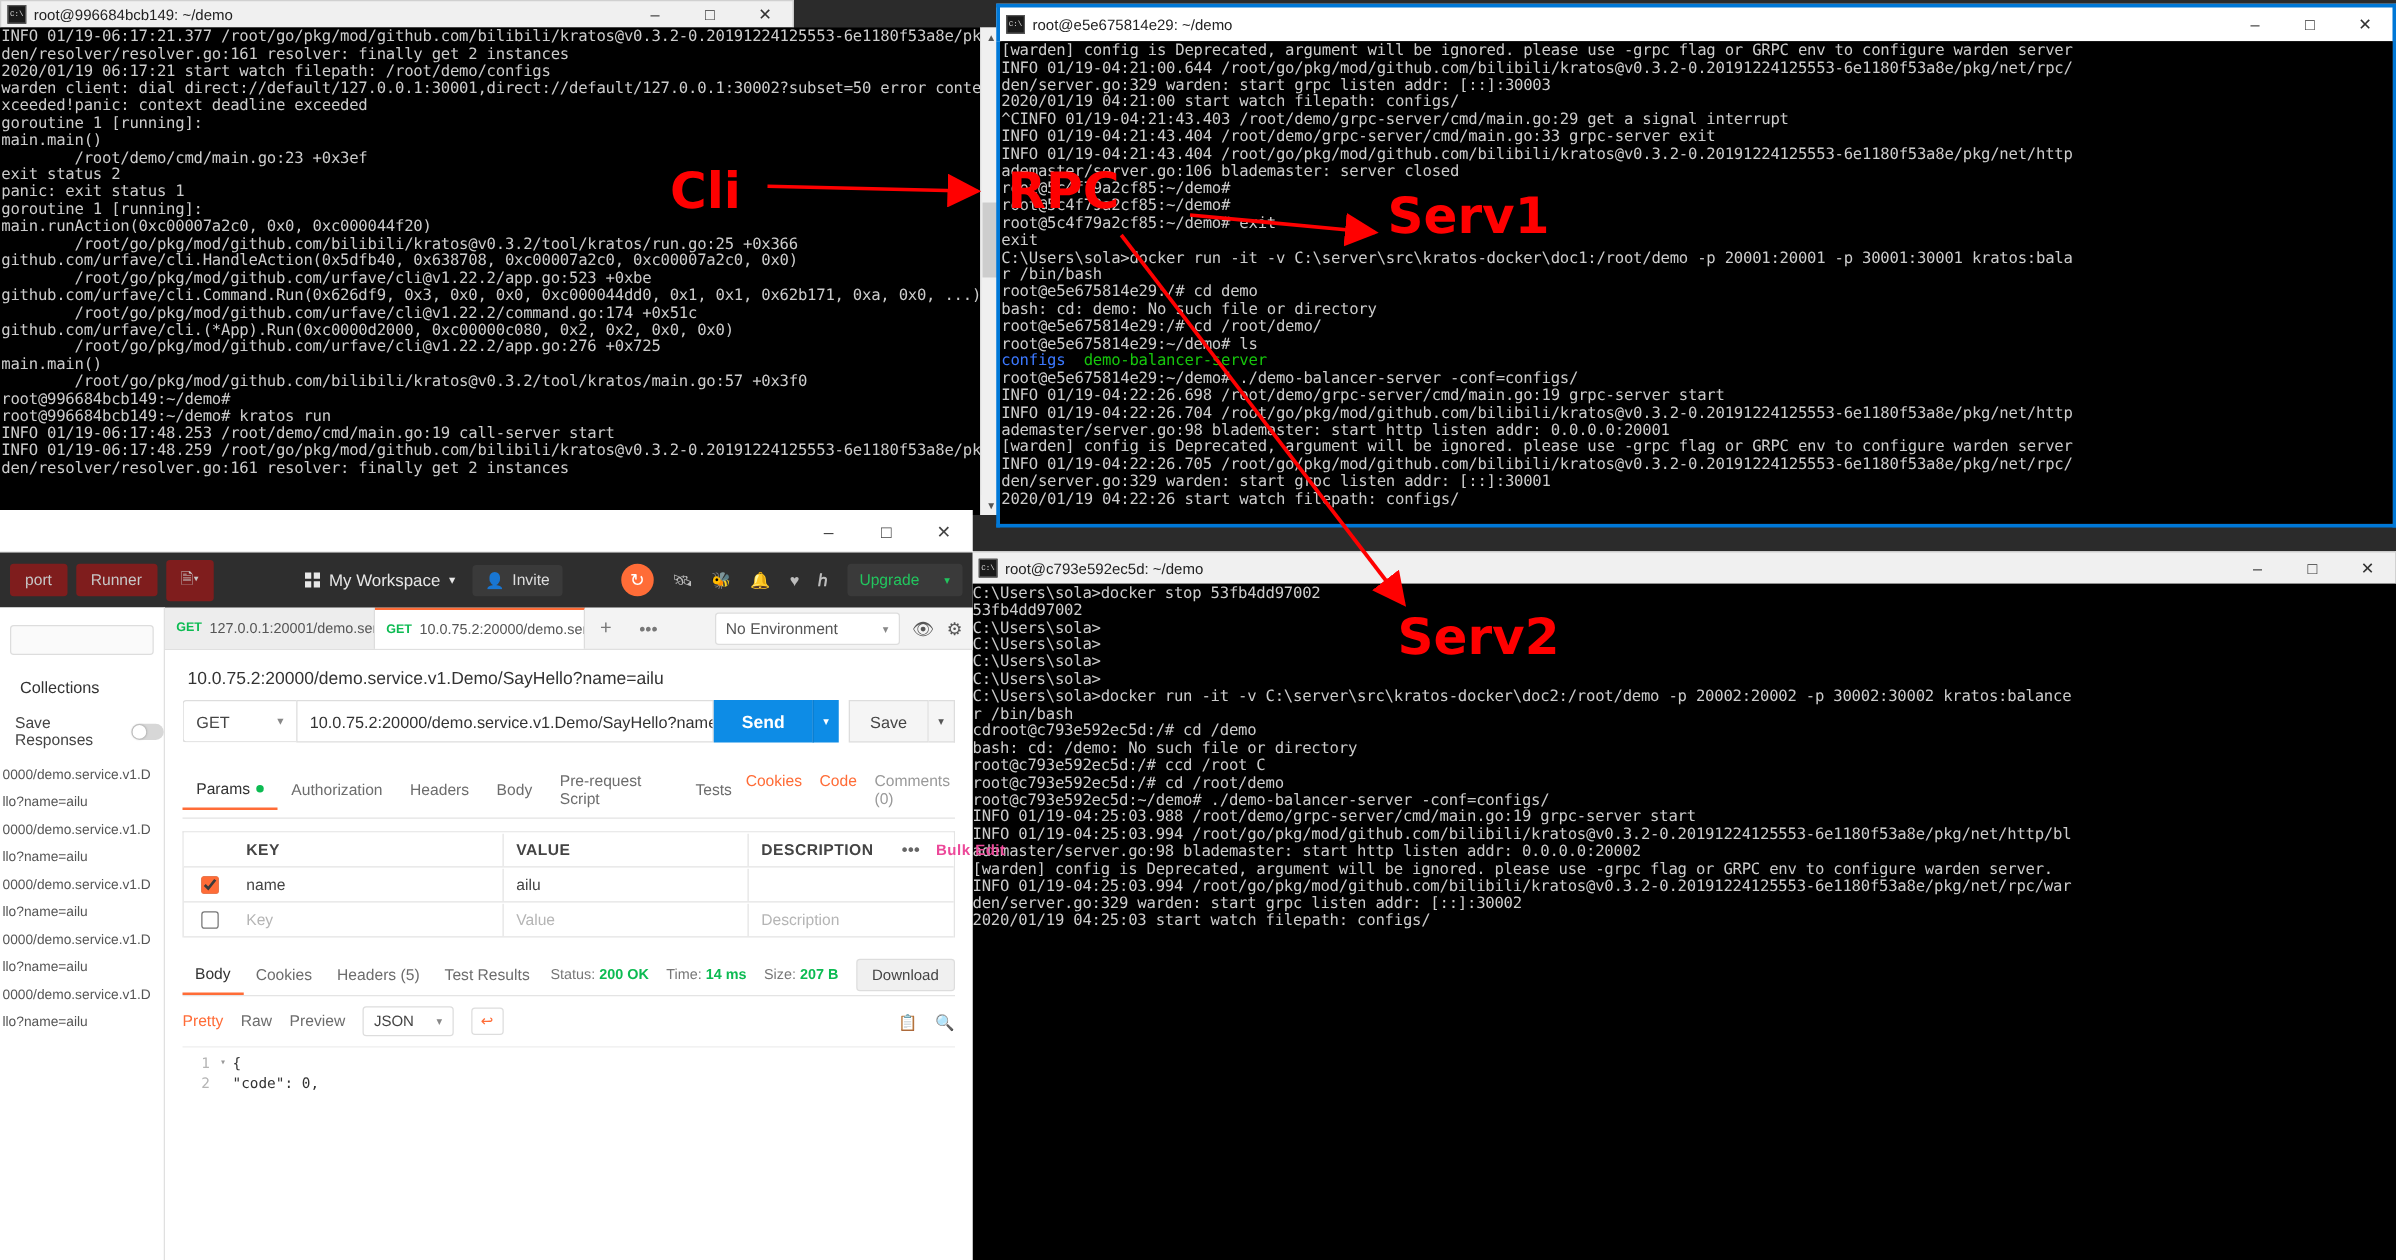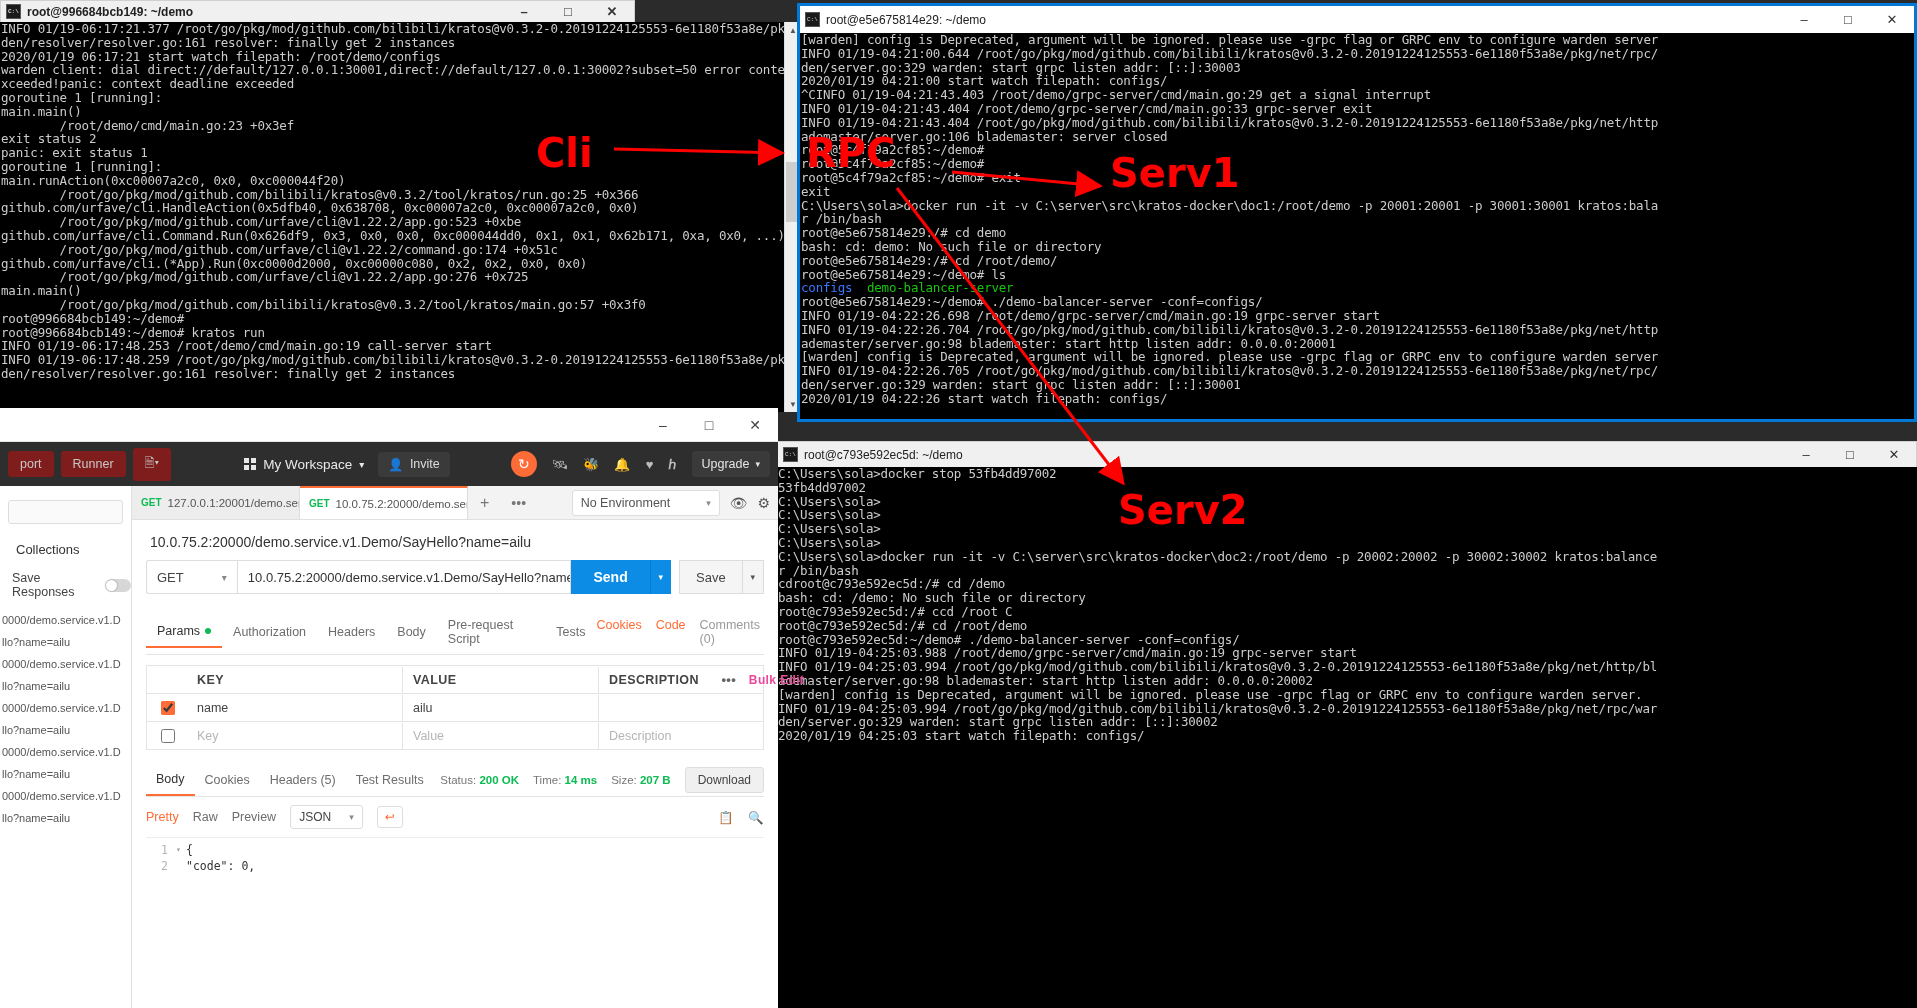--- a/index.html
+++ b/index.html
@@ -51,21 +51,21 @@
   .cscroll .arrow {
     height:16px; width:16px; display:flex; align-items:center;
     justify-content:center; font-size:8px; color:#555; background:#f0f0f0;
   }
   .cscroll .thumb {
     position:absolute; left:1px; width:14px; background:#cdcdcd;
   }
 
   
   #win-cli { left:0; top:0; width:800px; height:412px; }
-  #win-cli .titlebar { width:635px;font-weight:bold; }
+  #win-cli .titlebar { width:635px; }
   #win-cli .console { width:800px; height:390px; }
 
   
   #win-serv1 { left:797px; top:3px; width:1120px; height:430px; }
   #win-serv1 .frame { border:3px solid #0078d7; border-top:none; }
   #win-serv1 .titlebar {
     height:30px; border:3px solid #0078d7; border-bottom:none;
     background:#fff; font-size:12px;
   }
   #win-serv1 .console { height:386px; }
@@ -102,21 +102,21 @@
     display:flex; align-items:center; gap:6px; color:#ddd; font-size:12.5px;
   }
   .pm-right-icons { margin-left:auto; display:flex; align-items:center; gap:15px; }
   .pm-sync {
     width:26px; height:26px; border-radius:50%; background:#ff6c37;
     display:flex; align-items:center; justify-content:center;
     color:#fff; font-size:14px;
   }
   .pm-upgrade {
     background:#3a3a3a; border-radius:3px; padding:6px 10px;
-    color:#e5e5e5; font-size:12.5px; display:flex; align-items:center; gap:6px;
+    color:#22c55e; font-size:12.5px; display:flex; align-items:center; gap:20px;
   }
 
   #pm-body { display:flex; height:522px; background:#fff; }
   #pm-sidebar {
     width:132px; flex:0 0 132px; background:#fff; border-right:1px solid #e0e0e0;
     padding-top:8px; position:relative;
   }
   .pm-side-search {
     margin:6px 8px 10px 8px; height:24px; border:1px solid #ddd;
     border-radius:3px; background:#fafafa;

